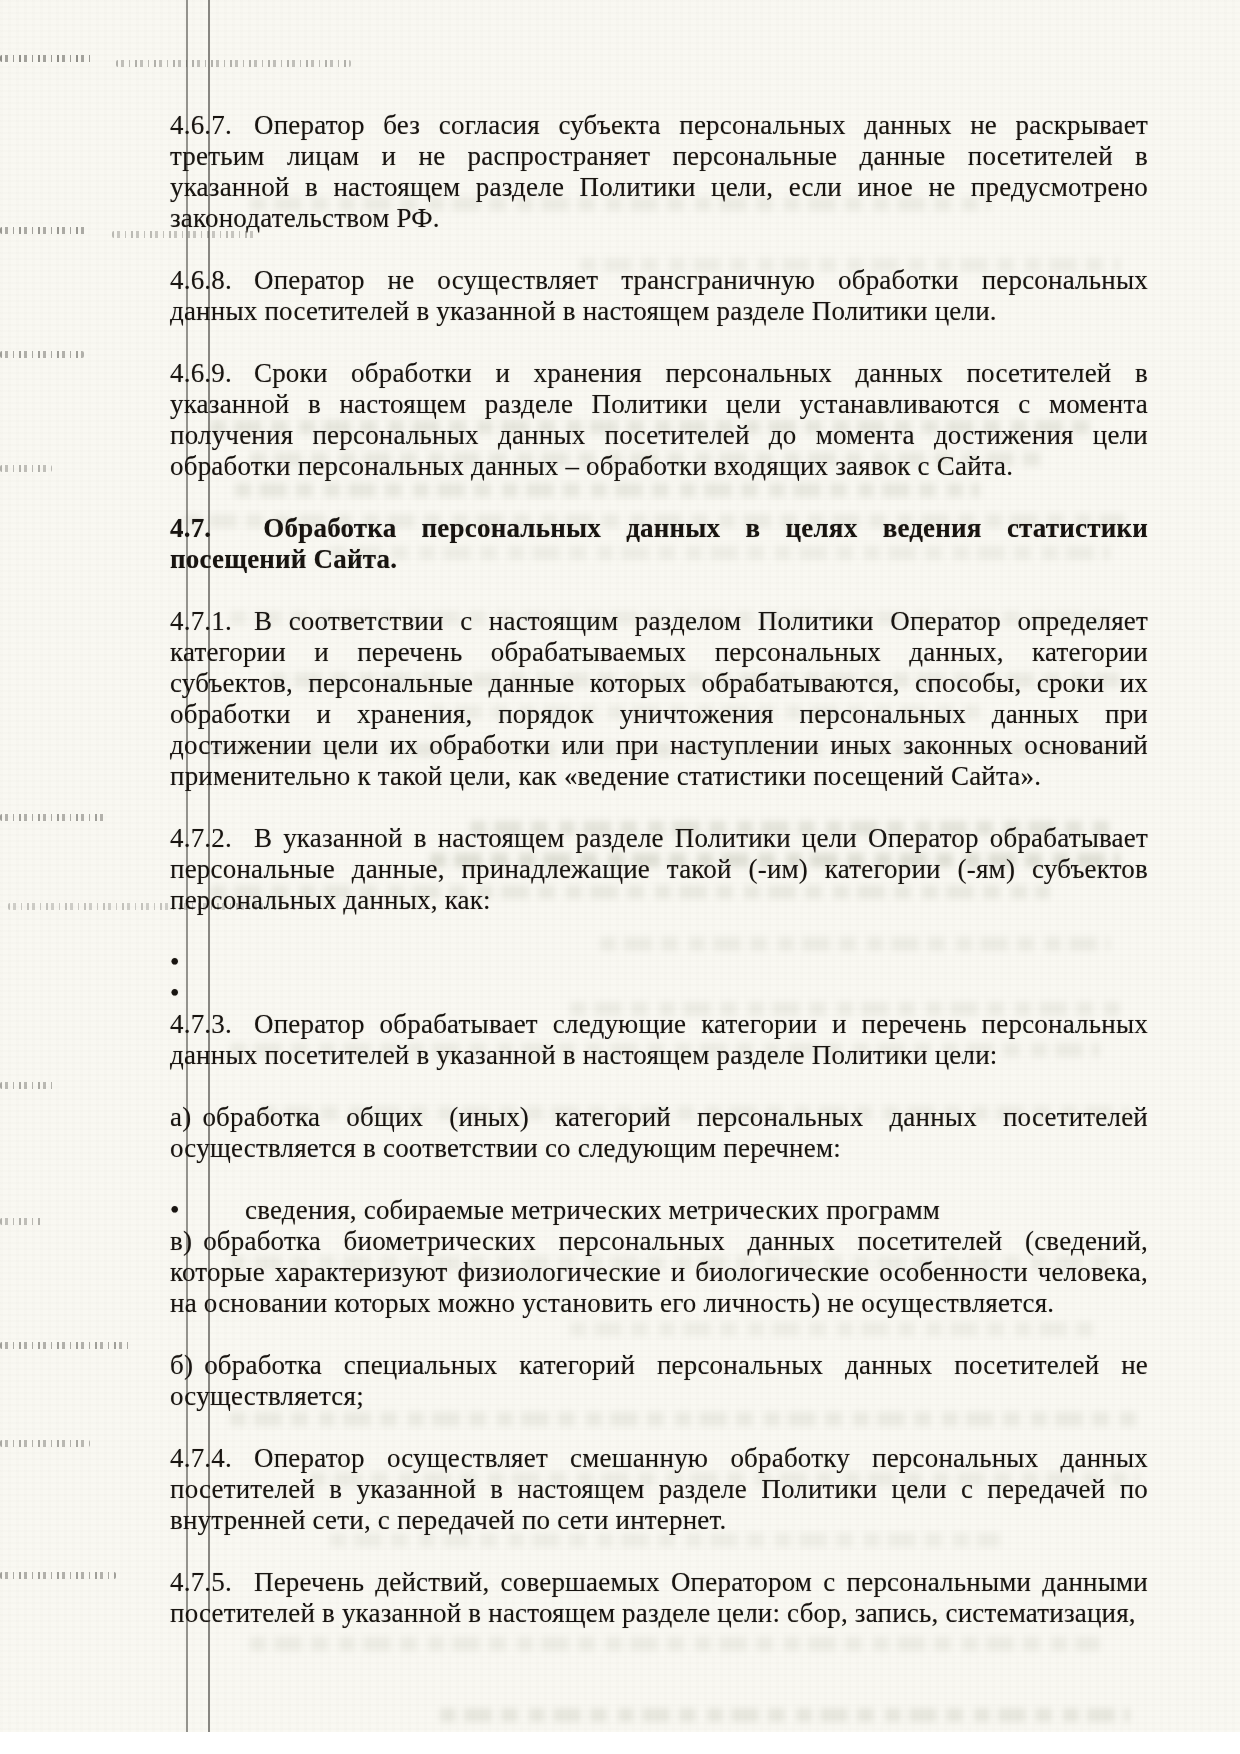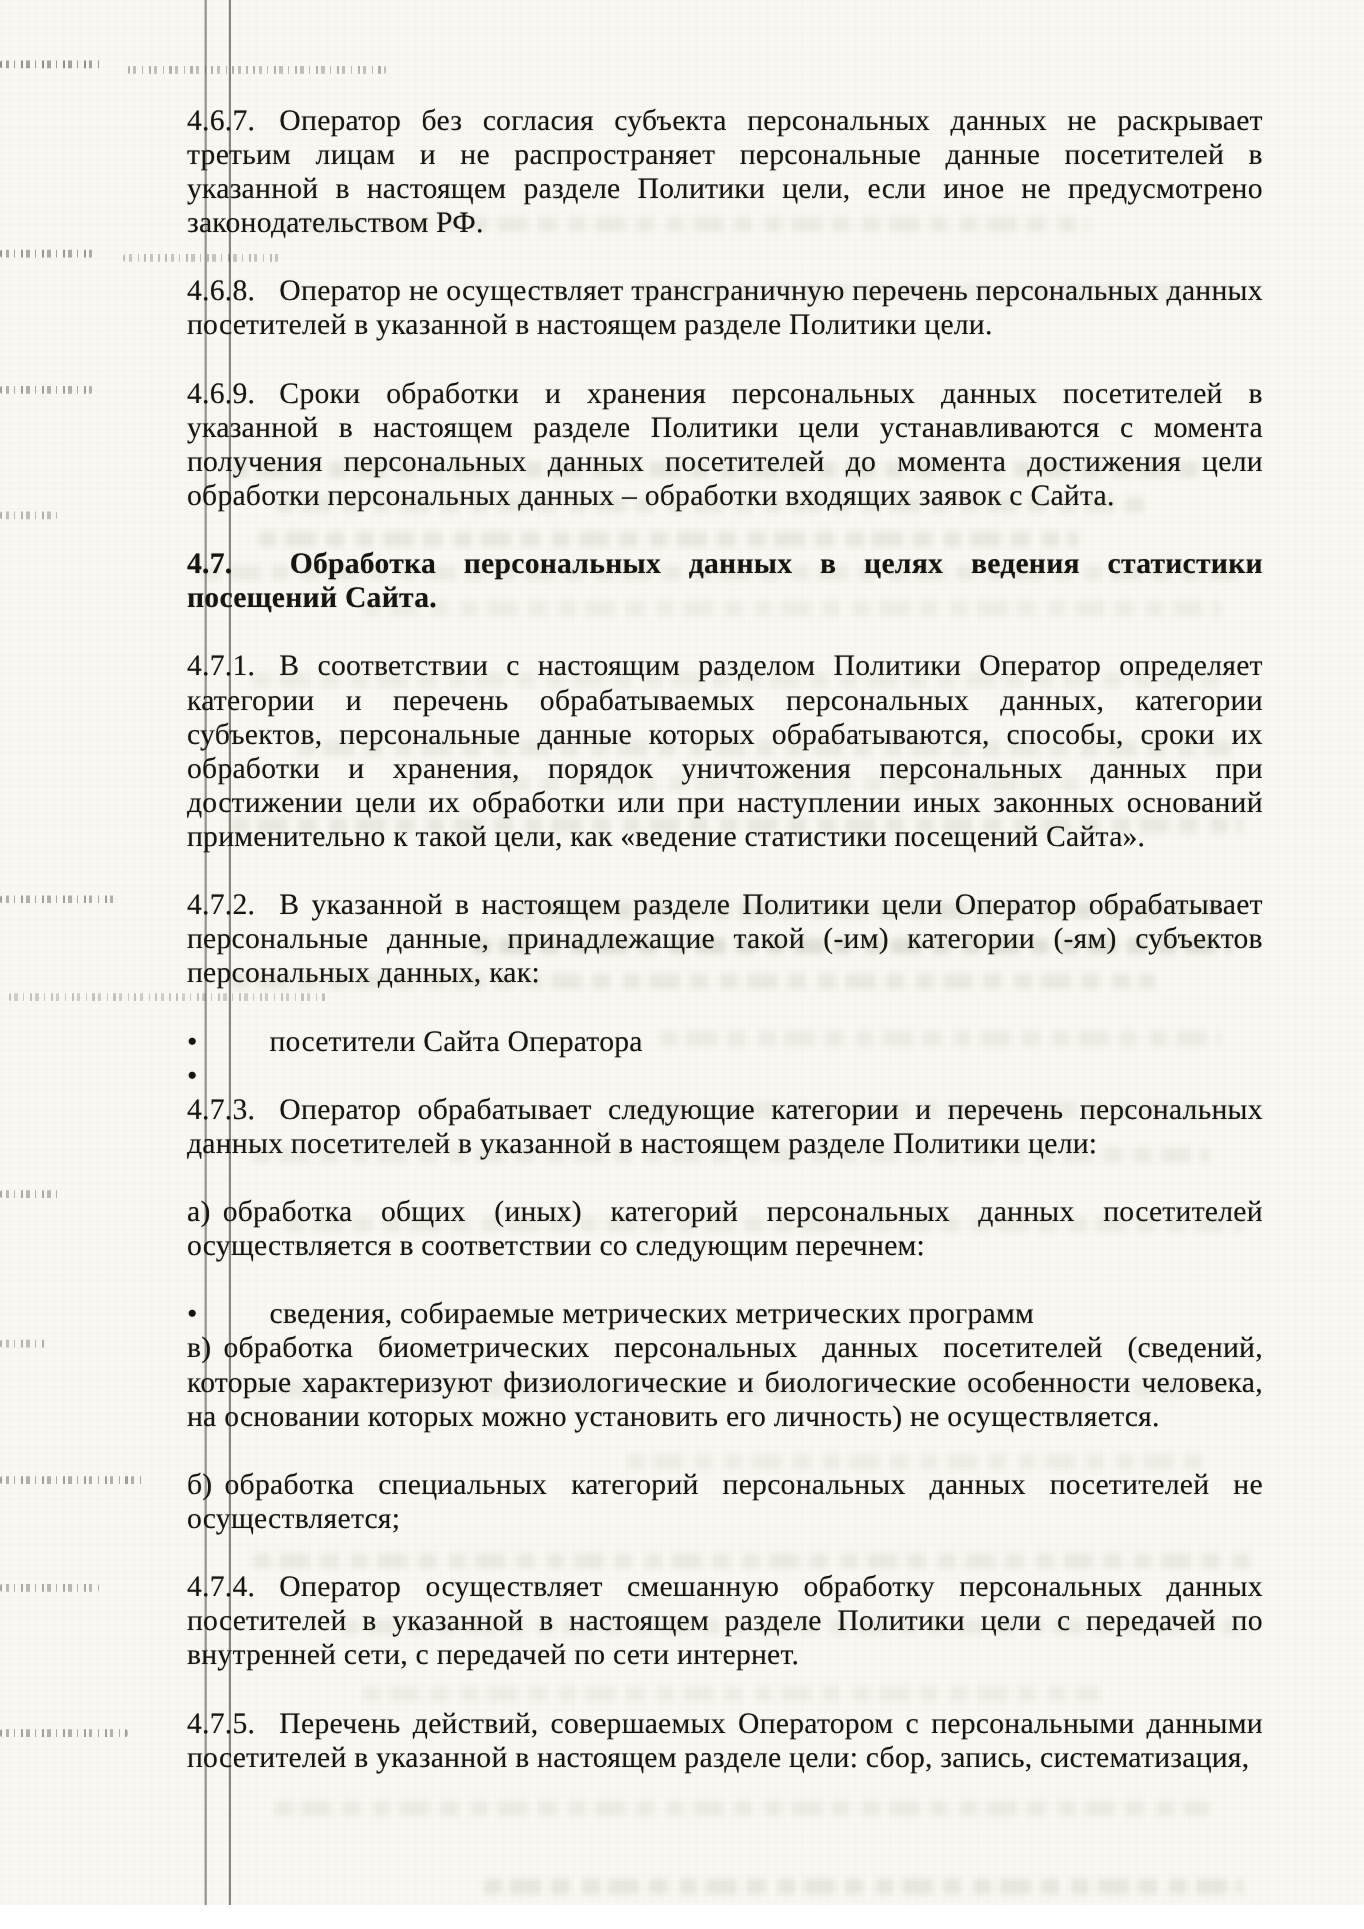--- a/index.html
+++ b/index.html
@@ -50,21 +50,21 @@
       rgba(75,74,68,1) 0 2px, transparent 2px 5px,
       rgba(75,74,68,0.8) 5px 8px, transparent 8px 13px,
       rgba(75,74,68,0.9) 13px 14px, transparent 14px 19px);
     filter: blur(0.6px);
     border-radius: 2px;
   }
   
   .doc {
     position: absolute;
     left: 170px;
-    top: 94px;
+    top: 110px;
     width: 978px;
     font-size: 27px;
     line-height: 31px;
     color: #181410;
     text-align: justify;
     text-shadow: 0 0 1px rgba(24,20,16,0.38);
     letter-spacing: 0.2px;
   }
   .doc p { margin: 0 0 31px 0; }
   .num { padding-right: 22px; }
@@ -120,33 +120,32 @@
   <div class="streak" style="top:1440px;left:0;width:90px;opacity:.45"></div>
   <div class="streak" style="top:1572px;left:0;width:116px;opacity:.5"></div>
 
   <div class="vline vline-1"></div>
   <div class="vline vline-2"></div>
 
   <main class="doc">
 
     <p class="para"><span class="num">4.6.7.</span><span>Оператор без согласия субъекта персональных данных не раскрывает третьим лицам и не распространяет персональные данные посетителей в указанной в настоящем разделе Политики цели, если иное не предусмотрено законодательством РФ.</span></p>
 
-    <p class="para"><span class="num">4.6.8.</span><span>Оператор не осуществляет трансграничную перечень персональных данных посетителей в указанной в настоящем разделе Политики цели.</span></p>
+    <p class="para"><span class="num">4.6.8.</span><span>Оператор не осуществляет трансграничную обработки персональных данных посетителей в указанной в настоящем разделе Политики цели.</span></p>
 
     <p class="para"><span class="num">4.6.9.</span><span>Сроки обработки и хранения персональных данных посетителей в указанной в настоящем разделе Политики цели устанавливаются с момента получения персональных данных посетителей до момента достижения цели обработки персональных данных – обработки входящих заявок с Сайта.</span></p>
 
     <p class="para heading"><span class="num">4.7.</span><span>Обработка персональных данных в целях ведения статистики посещений Сайта.</span></p>
 
     <p class="para"><span class="num">4.7.1.</span><span>В соответствии с настоящим разделом Политики Оператор определяет категории и перечень обрабатываемых персональных данных, категории субъектов, персональные данные которых обрабатываются, способы, сроки их обработки и хранения, порядок уничтожения персональных данных при достижении цели их обработки или при наступлении иных законных оснований применительно к такой цели, как «ведение статистики посещений Сайта».</span></p>
 
     <p class="para"><span class="num">4.7.2.</span><span>В указанной в настоящем разделе Политики цели Оператор обрабатывает персональные данные, принадлежащие такой (-им) категории (-ям) субъектов персональных данных, как:</span></p>
 
     <p class="bullet-row">
         <span class="bullet-marker">•</span>
-        <span class="bullet-text">посетители Сайта Оператора</span>
       </p>
     <p class="bullet-row">
         <span class="bullet-marker">•</span>
       </p>
 
     <p class="para"><span class="num">4.7.3.</span><span>Оператор обрабатывает следующие категории и перечень персональных данных посетителей в указанной в настоящем разделе Политики цели:</span></p>
 
     <p class="para"><span class="num-small">а)</span><span>обработка общих (иных) категорий персональных данных посетителей осуществляется в соответствии со следующим перечнем:</span></p>
 
     <p class="bullet-row">

